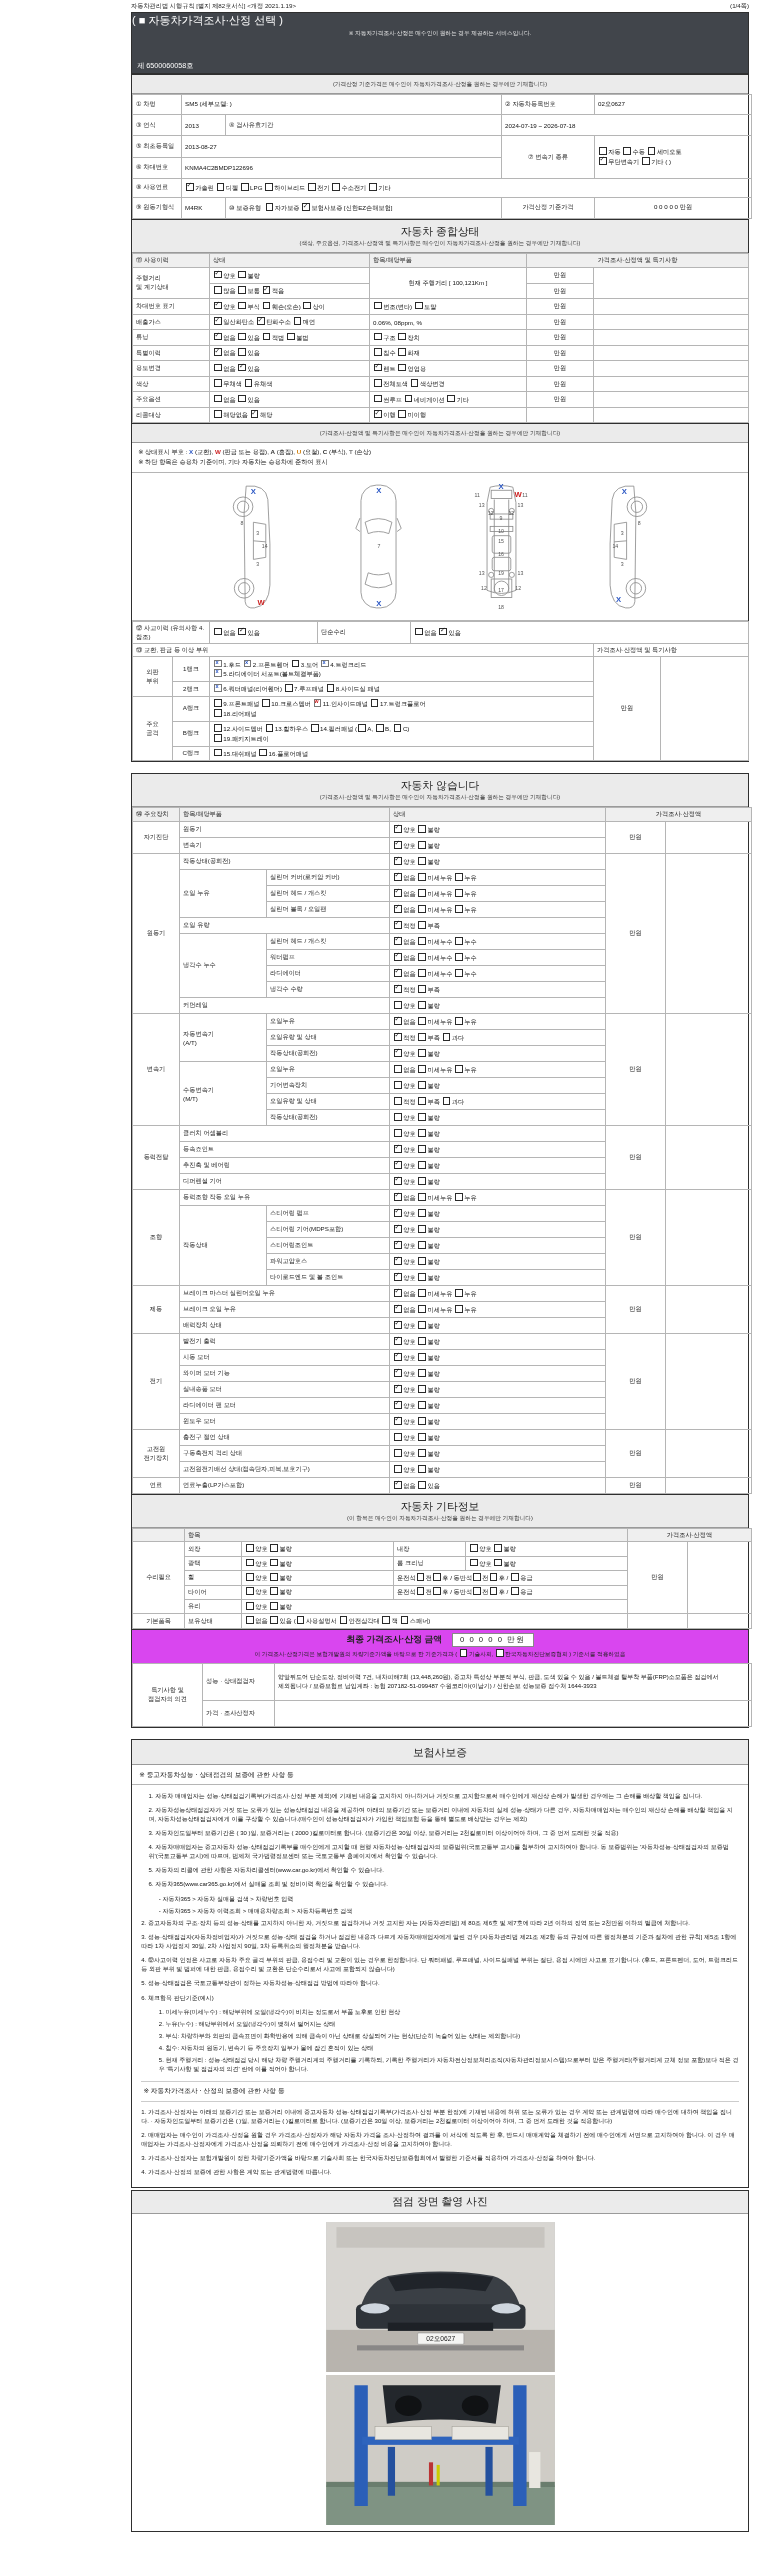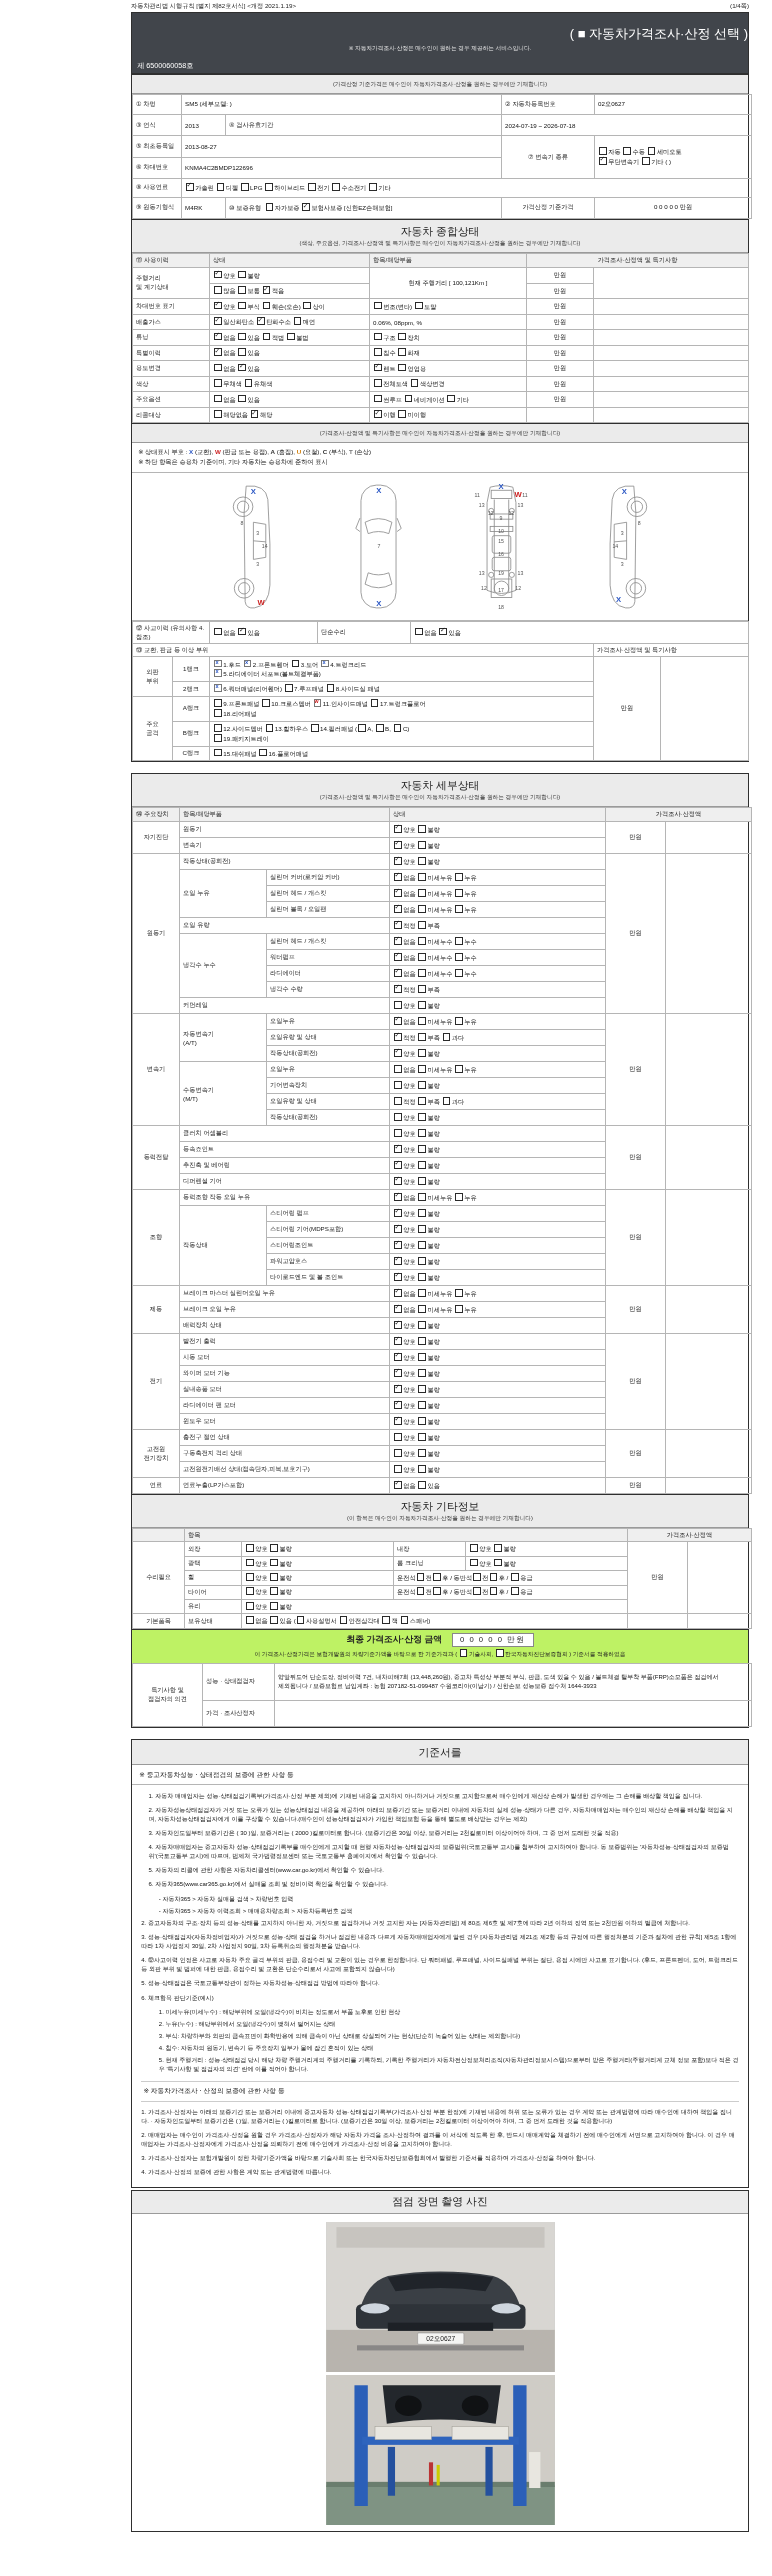--- a/index.html
+++ b/index.html
@@ -4,21 +4,21 @@
 <style>
   html,body{margin:0;padding:0;background:#fff;}
   body{width:773px;height:2576px;overflow:hidden;position:relative;
        font-family:"Liberation Sans","DejaVu Sans",sans-serif;color:#111;}
   .topline{width:618px;margin:2.1px 23px 1px 131px;display:flex;justify-content:space-between;
            font-size:6.2px;color:#222;}
   .doc{width:618px;margin-left:131px;}
   
   .dochead{background:#41454b;color:#fff;position:relative;height:62px;border:1px solid #2f2f2f;box-sizing:border-box;}
   .dochead .t{font-size:15.5px;text-align:center;padding-top:8.2px;letter-spacing:0.5px;}
-  .dochead .s{font-size:13px;text-align:right;margin-top:12px;}
+  .dochead .s{font-size:11px;text-align:left;margin-top:0;}
   .dochead .n{font-size:5.7px;text-align:center;margin-top:2.1px;color:#e8e8e8;}
   .dochead .d{position:absolute;left:5.2px;bottom:2.1px;font-size:7.2px;}
   
   .block{border:1px solid #2f2f2f;border-top-width:1px;background:#fff;box-sizing:border-box;}
   .sech{background:#ebebeb;border-bottom:0.5px solid #9a9a9a;text-align:center;padding:4.6px 0 3.6px;}
   .sech .t{font-size:10.8px;color:#222;}
   .sech .s{font-size:5.7px;color:#333;margin-top:1.5px;}
   table{border-collapse:collapse;width:100%;table-layout:fixed;}
   td{border:0.5px solid #b5b5b5;font-size:6.2px;padding:1.5px 3.1px;vertical-align:middle;word-break:keep-all;}
   td.lab{color:#222;background:#fff;}
@@ -36,21 +36,21 @@
   .cb.cw::after{content:"w";position:absolute;left:0px;top:-2.1px;font-size:5.2px;font-weight:bold;color:#cc2222;}
   
   .legend{font-size:6.2px;padding:3.1px 6.2px;border-bottom:0.5px solid #b5b5b5;}
   .legend div{margin:1.5px 0;}
   .diagwrap{display:flex;justify-content:space-evenly;align-items:center;padding:5.2px 31px;height:137px;border-bottom:0.5px solid #b5b5b5;}
   .car{position:relative;width:57px;height:129px;}
   .car svg{width:100%;height:100%;}
   .mk{position:absolute;transform:translate(-50%,-50%);font-weight:bold;font-size:7.7px;}
   .num{position:absolute;transform:translate(-50%,-50%);font-size:5.2px;color:#555;}
   
-  .finalbox{background:#bef264;border-top:1px solid #2f2f2f;padding:3.1px 0 3.6px;text-align:center;}
+  .finalbox{background:#d946ef;border-top:1px solid #2f2f2f;padding:3.1px 0 3.6px;text-align:center;}
   .finalbox .row1{font-size:8.8px;font-weight:bold;color:#222;}
   .finalbox .amount{display:inline-block;border:0.5px solid #888;background:#fff;padding:1px 7.2px;margin-left:7.2px;font-weight:normal;font-size:7.7px;letter-spacing:1.5px;}
   .finalbox .note{font-size:5.7px;margin-top:2.6px;color:#222;}
   
   .notes{font-size:6px;line-height:1.5;color:#111;}
   .notes .sec{padding:4.6px 7.2px;border-bottom:0.5px solid #b5b5b5;font-size:6.7px;}
   .notes .bodytxt{padding:6.2px 9.3px 4.1px;}
   .notes p{margin:0 0 5.2px;}
   .notes p.lv1{margin-left:7.2px;}
   .notes p.sub{margin:0 0 3.1px 17.5px;}
@@ -319,21 +319,21 @@
             <td class="lab cen">C랭크</td>
             <td class="" colspan="3"><span class="cb"></span>15.대쉬패널  <span class="cb"></span>16.플로어패널</td>
           </tr>
         </tbody>
       </table>
   </div>
   <div class="pgmark">(2/4쪽)</div>
 
   <div class="block">
     <div class="sech">
-      <div class="t">자동차 세부상태</div>
+      <div class="t">자동차 않습니다</div>
       <div class="s">(가격조사·산정액 및 특기사항은 매수인이 자동차가격조사·산정을 원하는 경우에만 기재합니다)</div>
     </div>
     <table id="detailTable">
         <colgroup>
           <col style="width:47px">
           <col style="width:87px">
           <col style="width:123px">
           <col style="width:216px">
           <col style="width:60px">
           <col style="width:86px">
@@ -630,21 +630,21 @@
             <td class="lab">가격 · 조사산정자</td>
             <td class="" style="font-size:6px;line-height:1.45"></td>
           </tr>
         </tbody>
       </table>
   </div>
   <div class="pgmark">(3/4쪽)</div>
 
   <div class="block notes">
     <div class="sech">
-        <div class="t">기준서를</div>
+        <div class="t">보험사보증</div>
       </div>
     <div class="sec">※ 중고자동차성능 · 상태점검의 보증에 관한 사항 등</div>
     <div class="bodytxt" id="notesBody">
         <p class="lv1"><b style="font-weight:normal">1.</b> 자동차 매매업자는 성능·상태점검기록부(가격조사·산정 부분 제외)에 기재된 내용을 고지하지 아니하거나 거짓으로 고지함으로써 매수인에게 재산상 손해가 발생한 경우에는 그 손해를 배상할 책임을 집니다.</p>
         <p class="lv1"><b style="font-weight:normal">2.</b> 자동차성능상태점검자가 거짓 또는 오류가 있는 성능상태점검 내용을 제공하여 아래의 보증기간 또는 보증거리 이내에 자동차의 실제 성능·상태가 다른 경우, 자동차매매업자는 매수인의 재산상 손해를 배상할 책임을 지며, 자동차성능상태점검자에게 이를 구상할 수 있습니다.(매수인이 성능상태점검자가 가입한 책임보험 등을 통해 별도로 배상받는 경우는 제외)</p>
         <p class="lv1"><b style="font-weight:normal">3.</b> 자동차인도일부터 보증기간은 ( 30 )일, 보증거리는 ( 2000 )킬로미터로 합니다. (보증기간은 30일 이상, 보증거리는 2천킬로미터 이상이어야 하며, 그 중 먼저 도래한 것을 적용)</p>
         <p class="lv1"><b style="font-weight:normal">4.</b> 자동차매매업자는 중고자동차 성능·상태점검기록부를 매수인에게 고지할 때 현행 자동차성능·상태점검자의 보증범위(국토교통부 고시)를 첨부하여 고지하여야 합니다. 동 보증범위는 '자동차성능·상태점검자의 보증범위'(국토교통부 고시)에 따르며, 법제처 국가법령정보센터 또는 국토교통부 홈페이지에서 확인할 수 있습니다.</p>
         <p class="lv1"><b style="font-weight:normal">5.</b> 자동차의 리콜에 관한 사항은 자동차리콜센터(www.car.go.kr)에서 확인할 수 있습니다.</p>
         <p class="lv1"><b style="font-weight:normal">6.</b> 자동차365(www.car365.go.kr)에서 실매물 조회 및 정비이력 확인을 확인할 수 있습니다.</p>
         <p class="sub">- 자동차365 &gt; 자동차 실매물 검색 &gt; 차량번호 입력</p>

